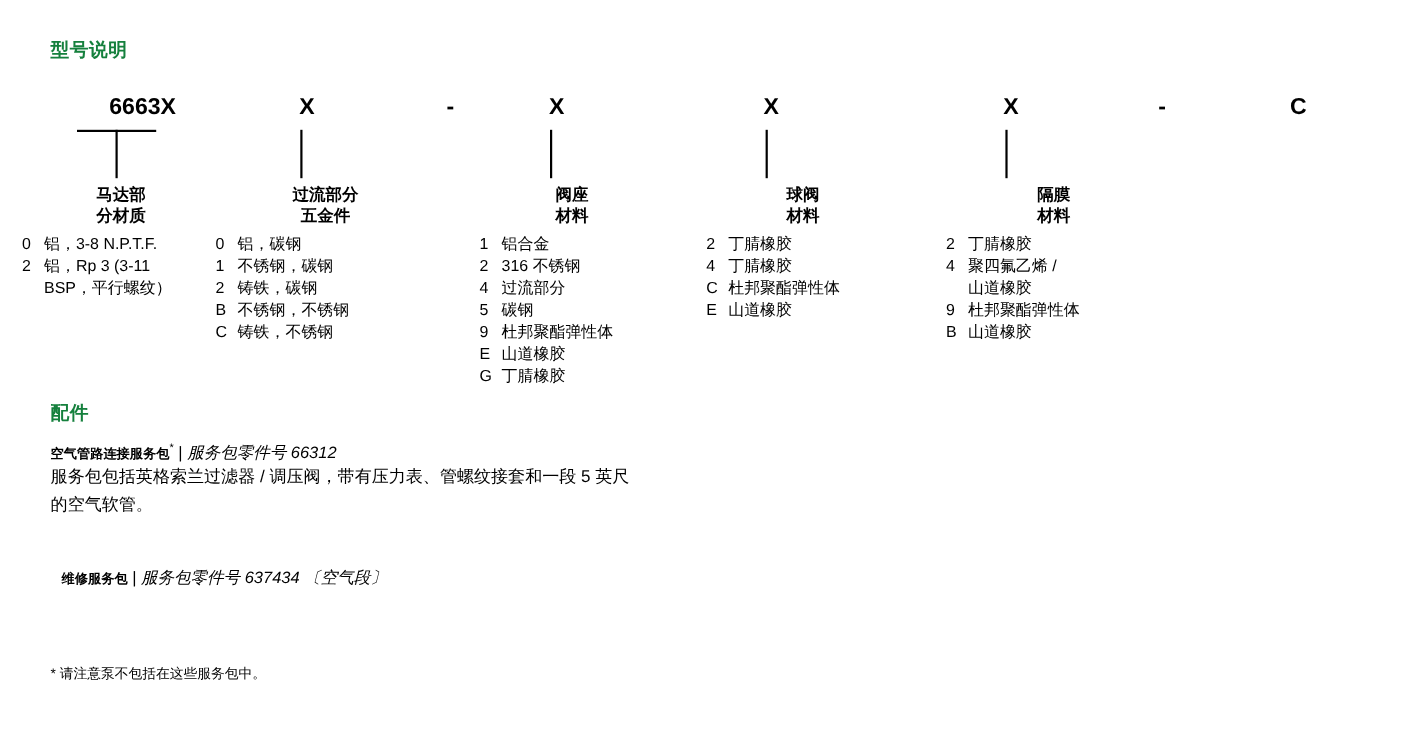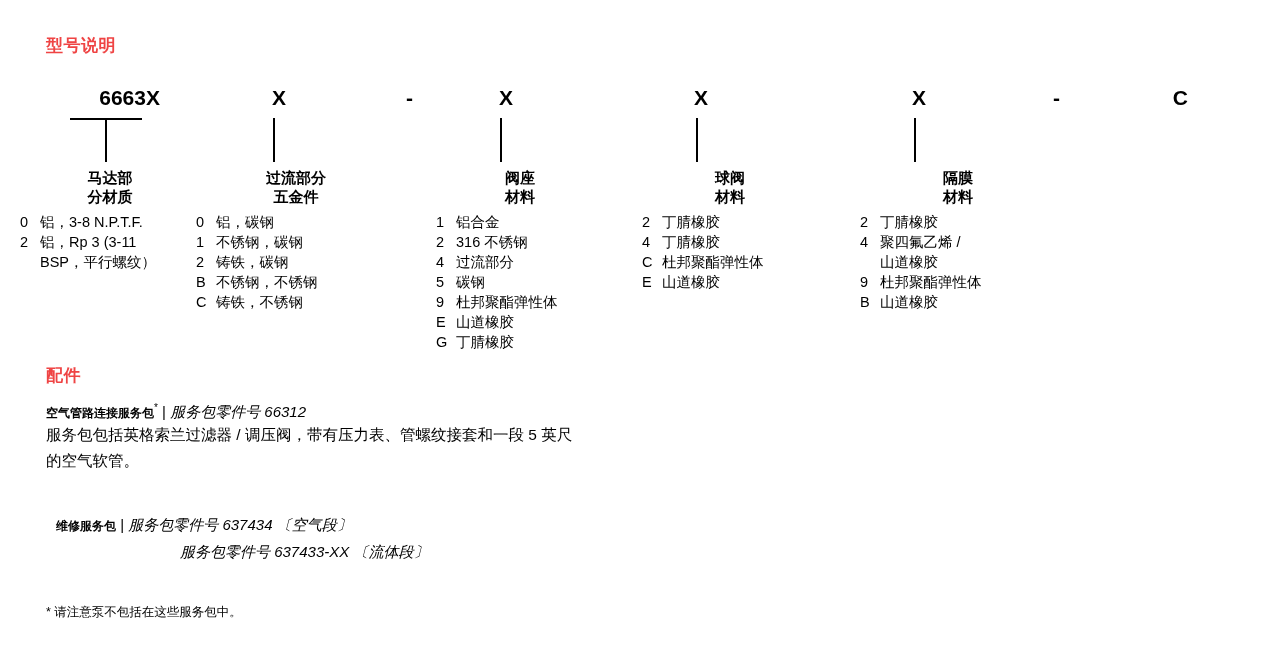--- a/index.html
+++ b/index.html
@@ -17,21 +17,21 @@
   }
   .page {
     position: relative;
     width: 1276px;
     height: 664px;
   }
 
   
   .section-heading {
     position: absolute;
-    color: #ef4444;
+    color: #15803d;
     font-weight: bold;
     font-size: 17px;
     letter-spacing: 0.5px;
   }
   #heading-model { left: 46px; top: 34px; }
   #heading-accessories { left: 46px; top: 364px; }
 
   
   .code-row {
     position: absolute;
@@ -288,18 +288,17 @@
     <div class="acc-body" style="white-space: pre-line;">服务包包括英格索兰过滤器 / 调压阀，带有压力表、管螺纹接套和一段 5 英尺
 的空气软管。</div>
   </div>
 
   <div class="acc" style="left:46px; top:516px; width:860px;margin-left:10px;">
     <div>
       <span class="acc-title">维修服务包</span>
       <span class="acc-sep">|</span>
       <span class="acc-italic">服务包零件号 637434 〔空气段〕</span>
     </div>
-    <div class="acc-italic indent-line" style="margin-top:8px;">服务包零件号 637433-XX 〔流体段〕</div>
   </div>
 
   <div class="footnote" style="left:46px; top:604px;">* 请注意泵不包括在这些服务包中。</div>
 
 </div>
 
 </body></html>

